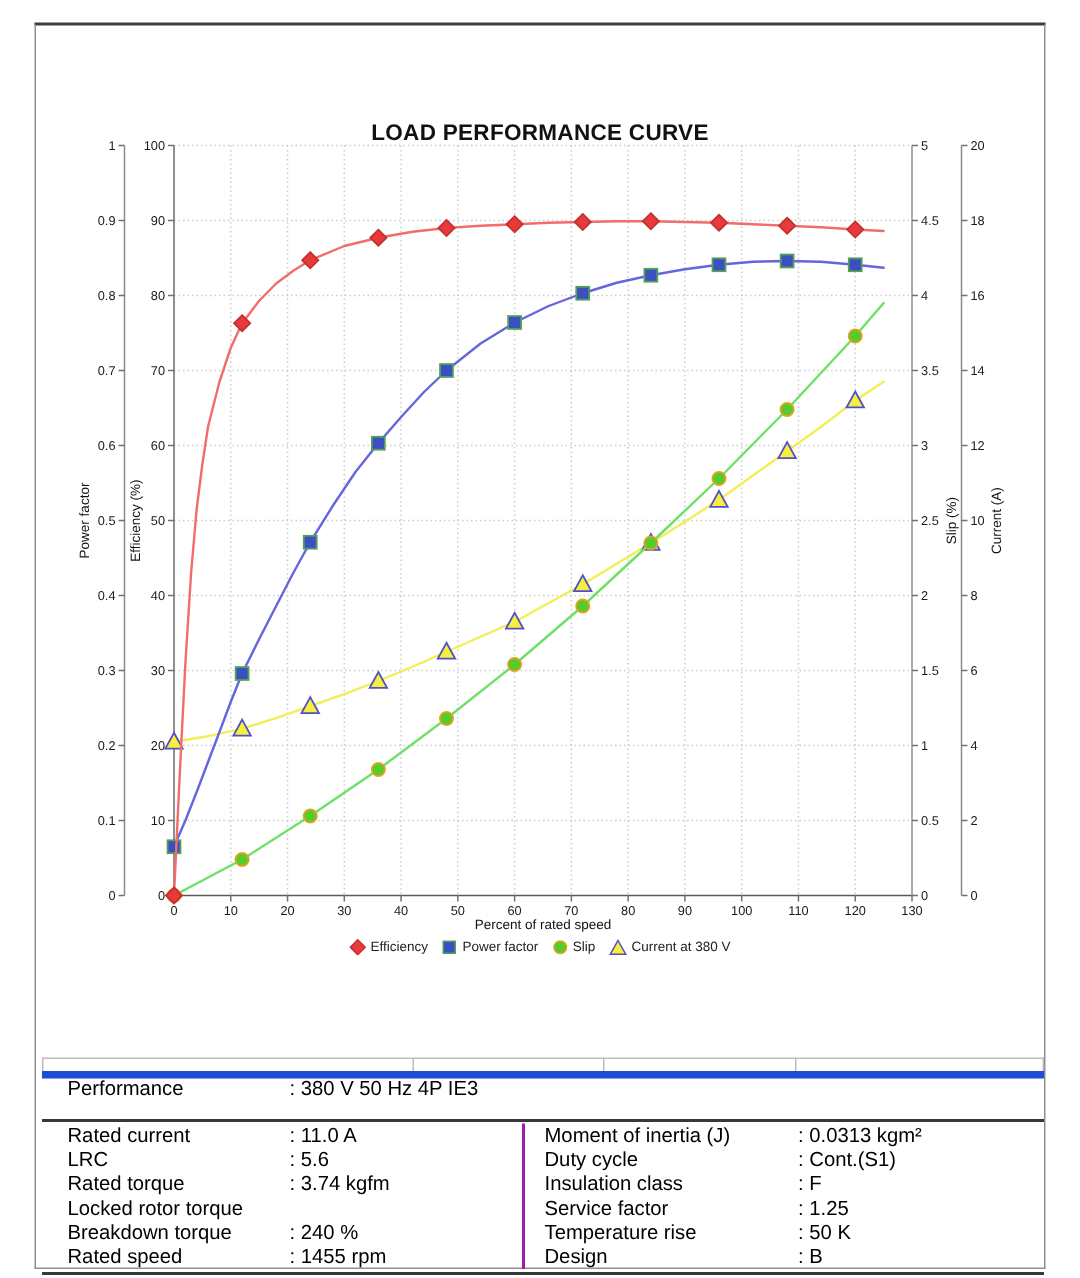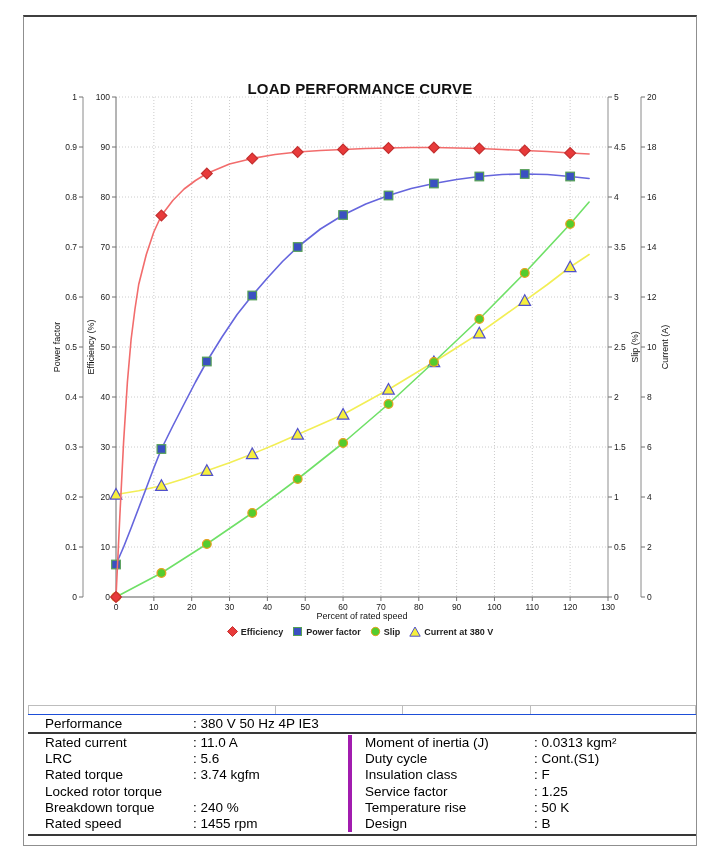--- a/index.html
+++ b/index.html
@@ -9,34 +9,34 @@
         border:1px solid #8f8f8f;border-top:2px solid #3f3f3f;}
   #chart-svg{position:absolute;left:0;top:0;}
   .chart-title{position:absolute;left:0;top:80px;width:720px;text-align:center;
         font-size:15px;font-weight:bold;letter-spacing:.2px;color:#111;}
   .x-axis-title{position:absolute;left:116px;top:611px;width:492px;text-align:center;
         font-size:9px;color:#111;}
   .vtext{position:absolute;width:160px;height:11px;line-height:11px;text-align:center;
         transform:translate(-50%,-50%) rotate(-90deg);font-size:9px;color:#111;}
   .legend{position:absolute;left:0;top:626px;width:720px;display:flex;
         justify-content:center;align-items:center;gap:9px;font-size:9px;color:#222;}
-  .legend-item{display:flex;align-items:flex-end;gap:3px;font-weight:bold;}
+  .legend-item{display:flex;align-items:flex-start;gap:3px;}
   .legend-item svg{display:block;}
   
   .table-wrap{position:absolute;left:28px;top:705px;width:668px;font-size:13.5px;}
   .t-ghost-row{display:flex;height:9px;border:1px solid #bdbdbd;border-bottom:none;box-sizing:border-box;}
   .t-ghost-cell{box-sizing:border-box;border-right:1px solid #bdbdbd;height:100%;}
   .t-ghost-cell:last-child{border-right:none;}
-  .t-perf-row{display:flex;height:20px;line-height:14px;align-items:center;
-        border-top:1px solid #1d4ed8;border-bottom:2px solid #383838;box-sizing:border-box;}
+  .t-perf-row{display:flex;height:34px;line-height:14px;align-items:flex-start;
+        border-top:5px solid #1d4ed8;border-bottom:2px solid #383838;box-sizing:border-box;}
   .t-perf-row .t-label{padding-left:17px;width:148px;}
   .t-main{display:flex;border-bottom:2px solid #383838;box-sizing:border-box;padding:1px 0 2px 0;}
   .t-col{box-sizing:border-box;}
   .t-col-left{width:320px;}
-  .t-col-right{width:348px;border-left:4px solid #a21caf;}
+  .t-col-right{width:348px;border-left:2px solid #a21caf;}
   .t-row{display:flex;height:16.2px;line-height:16.2px;}
   .t-col-left .t-label{padding-left:17px;width:148px;}
   .t-col-right .t-label{padding-left:13px;width:169px;}
   .t-value{flex:1;}
 </style>
 </head>
 <body>
 
 <div class="page">
 

